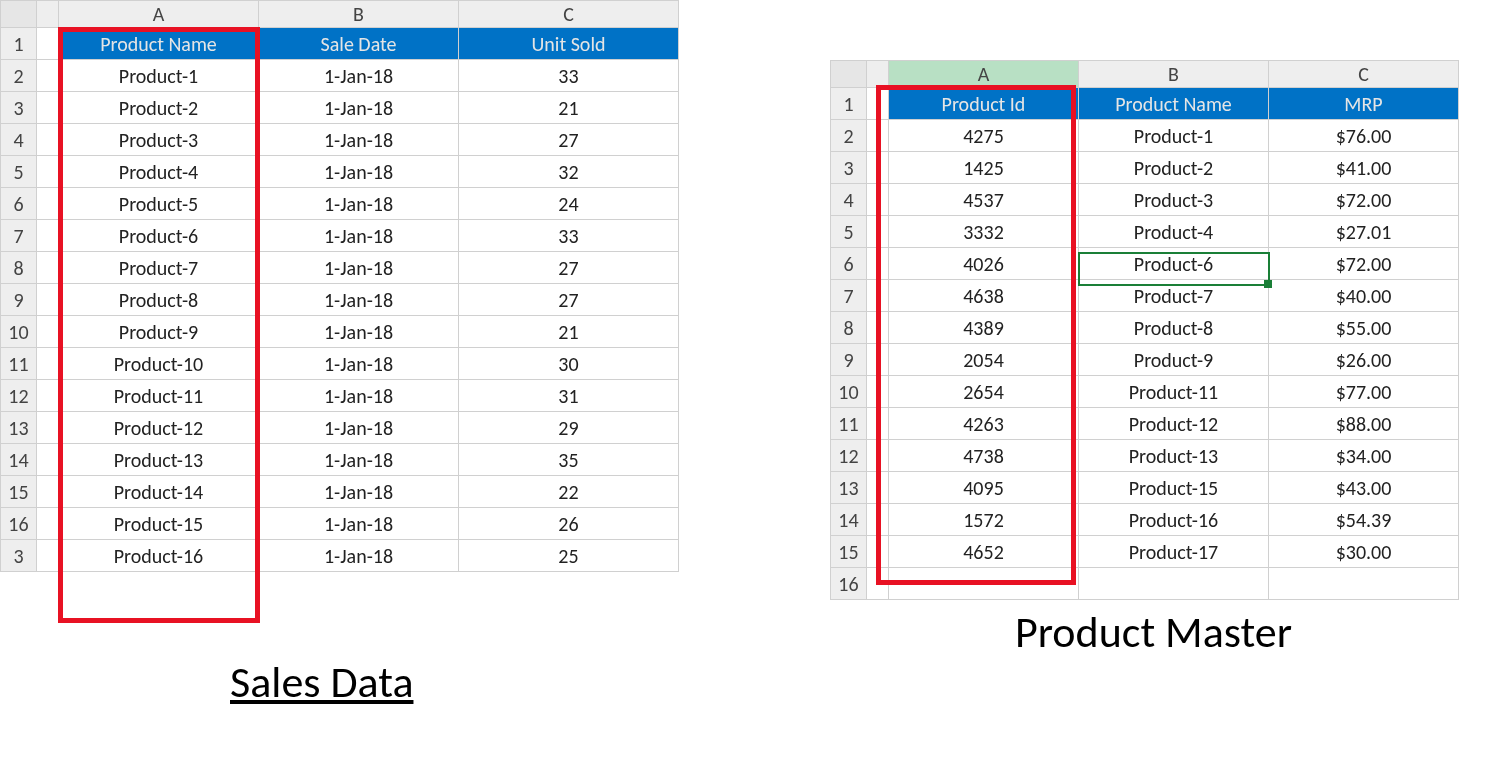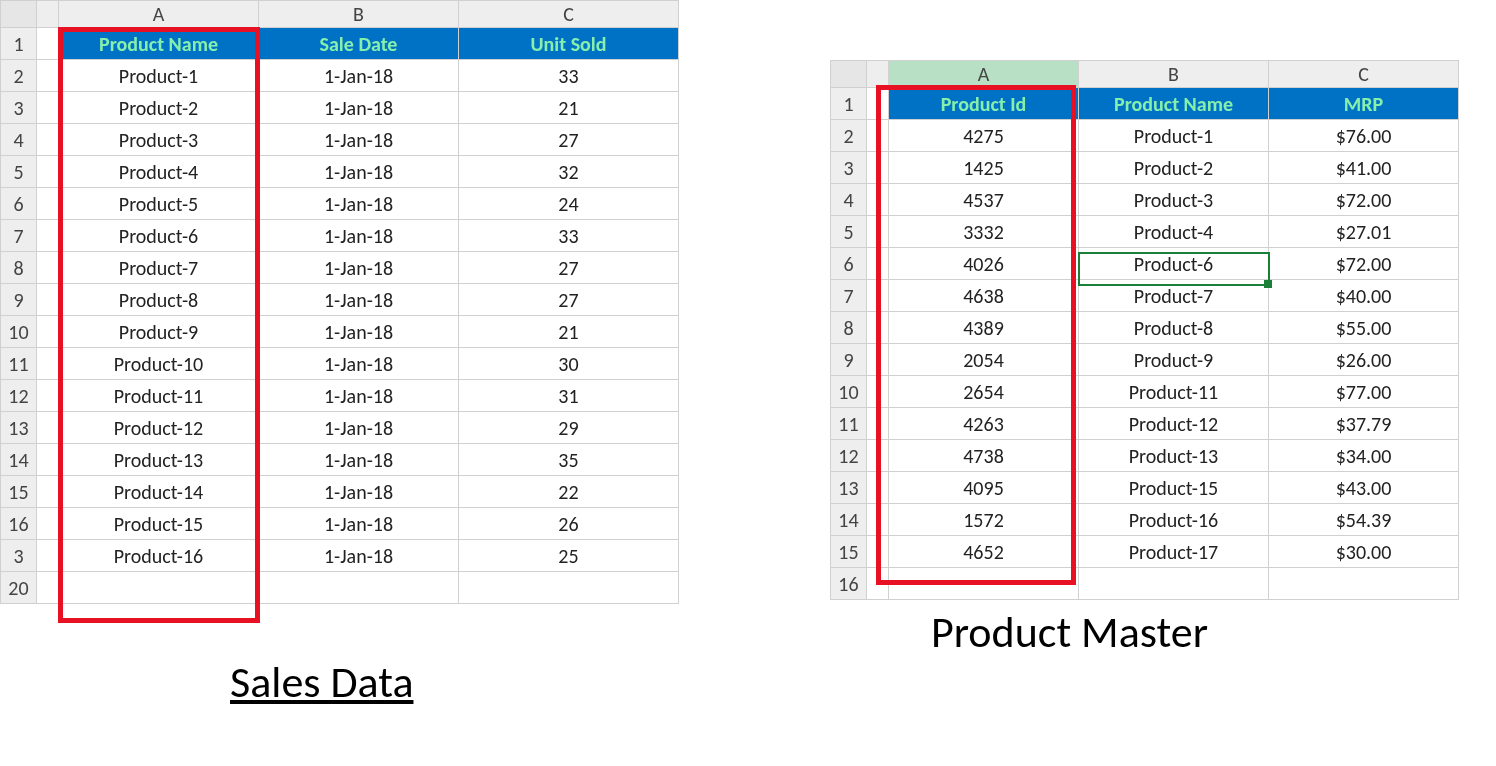--- a/index.html
+++ b/index.html
@@ -5,21 +5,21 @@
   html,body{margin:0;padding:0;background:#fff;font-family:Calibri,Arial,sans-serif;}
   .page{position:relative;width:1496px;height:766px;}
   .sheet{position:absolute;}
   table{border-collapse:collapse;background:#fff;}
   td,th{border:1px solid #d0d0d0;text-align:center;font-size:20px;color:#222;
         background:#fff;box-sizing:border-box;}
   .corner{background:#e6e6e6;width:36px;}
   .colhead{background:#eeeeee;color:#444;font-weight:normal;height:24px;}
   .colhead.sel{background:#b8e0c4;}
   .rowhead{background:#eeeeee;color:#444;font-weight:normal;width:36px;}
-  .hdr{background:#0072c6;color:#86efac;font-weight:bold;font-size:20px;}
+  .hdr{background:#0072c6;color:#e5e5e5;font-weight:normal;font-size:20px;}
   .narrow{width:22px;}
   .caption{position:absolute;font-size:44px;color:#000;font-family:Calibri,Arial,sans-serif;}
   .redbox{position:absolute;border:5px solid #e81123;pointer-events:none;box-sizing:border-box;}
   .selcell{position:absolute;border:2px solid #1a7f37;pointer-events:none;box-sizing:border-box;}
   .selhandle{position:absolute;width:8px;height:8px;background:#1a7f37;pointer-events:none;}
 </style>
 </head>
 <body>
 <div class="page">
 
@@ -145,27 +145,20 @@
             <td>1-Jan-18</td>
             <td>26</td>
           </tr>
 <tr style="height: 32px;">
             <td class="rowhead">3</td>
             <td class="narrow"></td>
             <td>Product-16</td>
             <td>1-Jan-18</td>
             <td>25</td>
           </tr>
-<tr style="height: 32px;">
-            <td class="rowhead">20</td>
-            <td class="narrow"></td>
-            <td></td>
-            <td></td>
-            <td></td>
-          </tr>
 </tbody>
       </table>
 </div>
 
 <div class="redbox" style="left:58px;top:27px;width:202px;height:596px;"></div>
 
 <div class="caption" style="left:230px;top:655px;text-decoration:underline;">Sales Data</div>
 
 <div class="sheet" style="left:830px;top:60px;">
 <table>
@@ -245,21 +238,21 @@
             <td class="narrow"></td>
             <td>2654</td>
             <td>Product-11</td>
             <td>$77.00</td>
           </tr>
 <tr style="height: 32px;">
             <td class="rowhead">11</td>
             <td class="narrow"></td>
             <td>4263</td>
             <td>Product-12</td>
-            <td>$37.79</td>
+            <td>$88.00</td>
           </tr>
 <tr style="height: 32px;">
             <td class="rowhead">12</td>
             <td class="narrow"></td>
             <td>4738</td>
             <td>Product-13</td>
             <td>$34.00</td>
           </tr>
 <tr style="height: 32px;">
             <td class="rowhead">13</td>
@@ -291,15 +284,15 @@
           </tr>
 </tbody>
       </table>
 </div>
 
 <div class="redbox" style="left:876px;top:85px;width:200px;height:500px;"></div>
 
 <div class="selcell" style="left:1078px;top:252px;width:192px;height:34px;"></div>
 <div class="selhandle" style="left:1264px;top:280px;"></div>
 
-<div class="caption" style="left:931px;top:605px;text-align:right;">Product Master</div>
+<div class="caption" style="left:1015px;top:605px;text-align:right;">Product Master</div>
 
 </div>
 
 </body></html>

